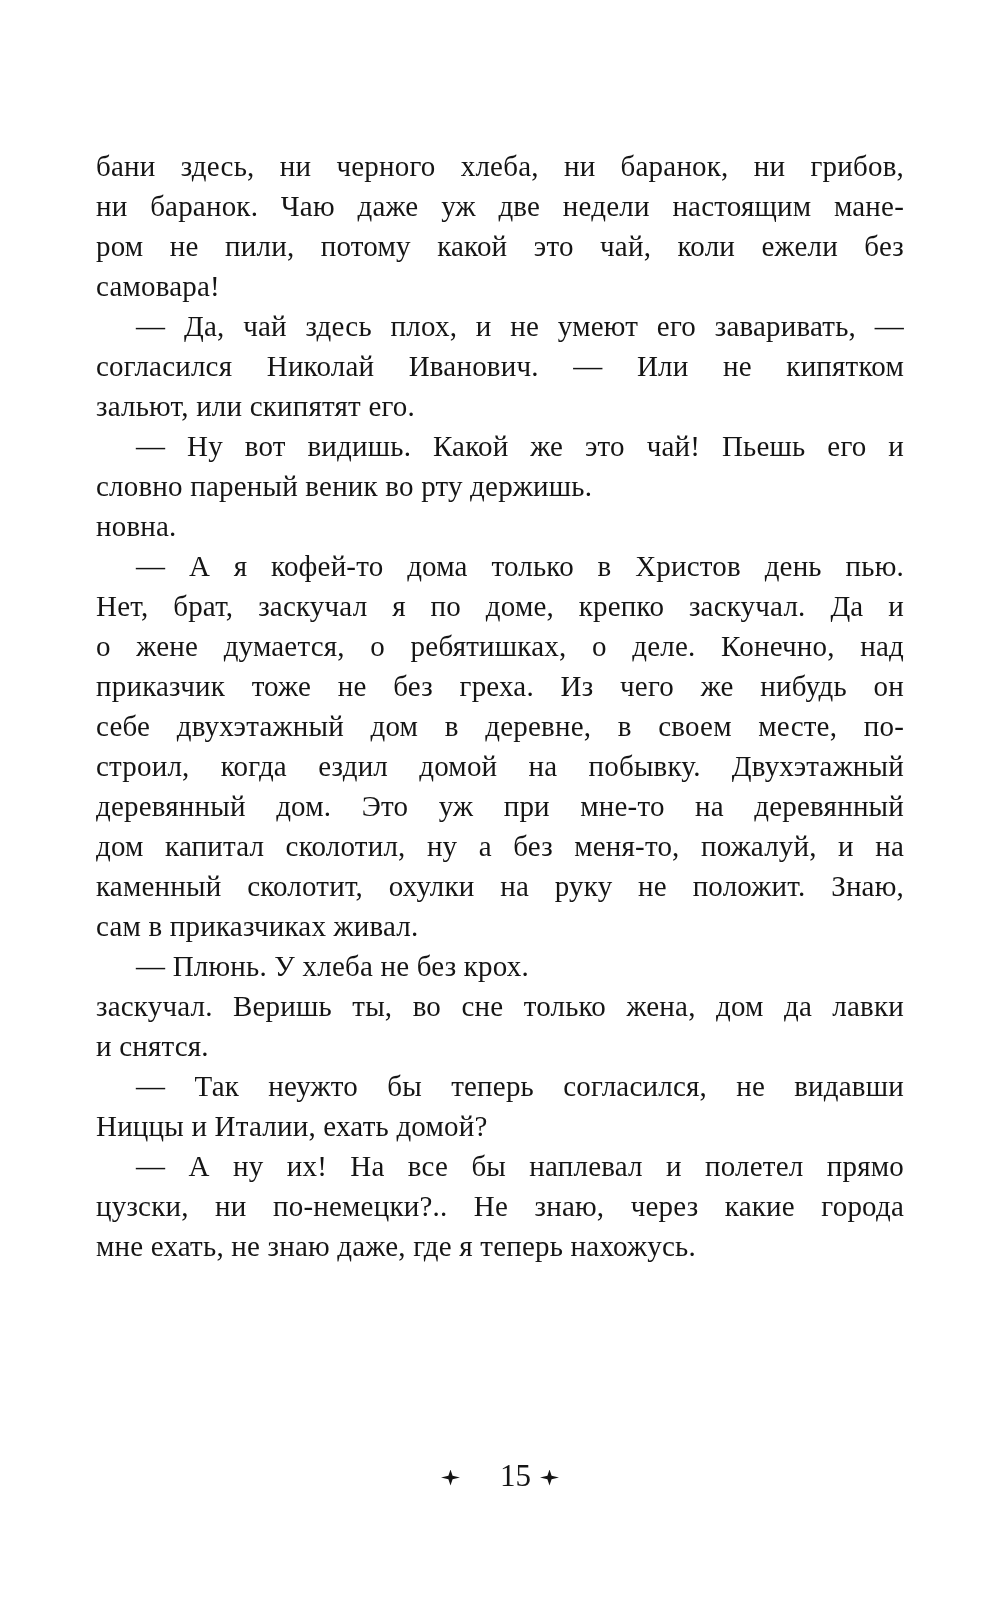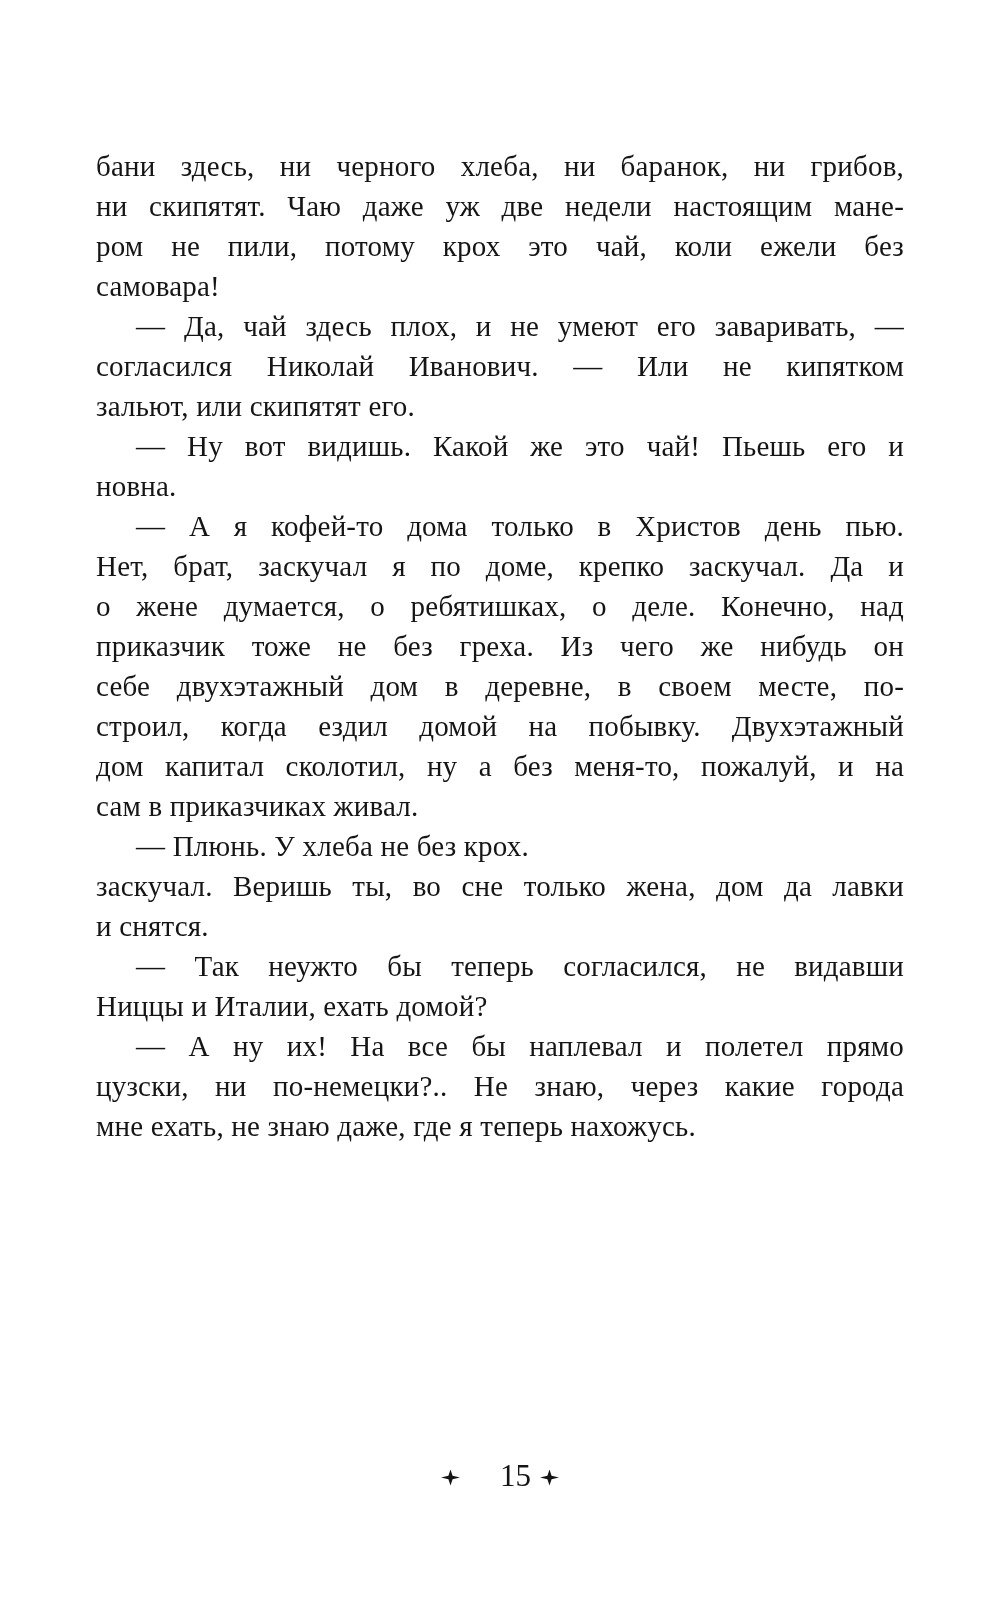--- a/index.html
+++ b/index.html
@@ -59,35 +59,38 @@
     clip-path: polygon(50% 0%, 61% 39%, 100% 50%, 61% 61%, 50% 100%, 39% 61%, 0% 50%, 39% 39%);
     margin-top: 3px;
   }
 </style>
 </head>
 <body>
 
 <div class="page">
   <div class="text-block">
       <div class="text-line">бани здесь, ни черного хлеба, ни баранок, ни грибов,</div>
-      <div class="text-line">ни скипятят. Чаю даже уж две недели настоящим мане-</div>
-      <div class="text-line">ром не пили, потому крох это чай, коли ежели без</div>
+      <div class="text-line">ни баранок. Чаю даже уж две недели настоящим мане-</div>
+      <div class="text-line">ром не пили, потому какой это чай, коли ежели без</div>
       <div class="text-line para-end">самовара!</div>
       <div class="text-line indent">— Да, чай здесь плох, и не умеют его заваривать, —</div>
       <div class="text-line">согласился Николай Иванович. — Или не кипятком</div>
       <div class="text-line para-end">зальют, или скипятят его.</div>
       <div class="text-line indent">— Ну вот видишь. Какой же это чай! Пьешь его и</div>
+      <div class="text-line para-end">словно пареный веник во рту держишь.</div>
       <div class="text-line para-end">новна.</div>
       <div class="text-line indent">— А я кофей-то дома только в Христов день пью.</div>
       <div class="text-line">Нет, брат, заскучал я по доме, крепко заскучал. Да и</div>
       <div class="text-line">о жене думается, о ребятишках, о деле. Конечно, над</div>
       <div class="text-line">приказчик тоже не без греха. Из чего же нибудь он</div>
       <div class="text-line">себе двухэтажный дом в деревне, в своем месте, по-</div>
       <div class="text-line">строил, когда ездил домой на побывку. Двухэтажный</div>
+      <div class="text-line">деревянный дом. Это уж при мне-то на деревянный</div>
       <div class="text-line">дом капитал сколотил, ну а без меня-то, пожалуй, и на</div>
+      <div class="text-line">каменный сколотит, охулки на руку не положит. Знаю,</div>
       <div class="text-line para-end">сам в приказчиках живал.</div>
       <div class="text-line indent para-end">— Плюнь. У хлеба не без крох.</div>
       <div class="text-line">заскучал. Веришь ты, во сне только жена, дом да лавки</div>
       <div class="text-line para-end">и снятся.</div>
       <div class="text-line indent">— Так неужто бы теперь согласился, не видавши</div>
       <div class="text-line para-end">Ниццы и Италии, ехать домой?</div>
       <div class="text-line indent">— А ну их! На все бы наплевал и полетел прямо</div>
       <div class="text-line">цузски, ни по-немецки?.. Не знаю, через какие города</div>
       <div class="text-line para-end">мне ехать, не знаю даже, где я теперь нахожусь.</div>
     </div>

